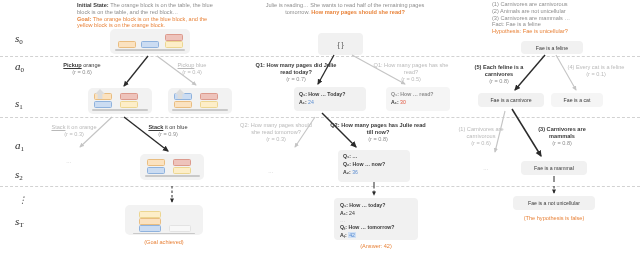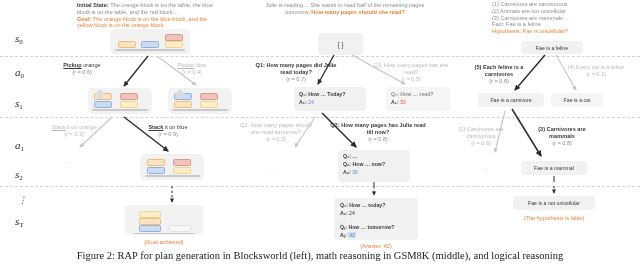--- a/index.html
+++ b/index.html
@@ -63,21 +63,21 @@
 
 <div class="fig">
 
   <div class="hsep" style="top:56px"></div>
   <div class="hsep" style="top:117px"></div>
   <div class="hsep" style="top:186px"></div>
 
   <div class="slab" style="left:15px;top:32px">
     <span>s</span><sub>0</sub>
   </div>
-  <div class="slab" style="left:15px;top:66px">
+  <div class="slab" style="left:15px;top:60px">
     <span>a</span><sub>0</sub>
   </div>
   <div class="slab" style="left:15px;top:97px">
     <span>s</span><sub>1</sub>
   </div>
   <div class="slab" style="left:15px;top:139px">
     <span>a</span><sub>1</sub>
   </div>
   <div class="slab" style="left:15px;top:168px">
     <span>s</span><sub>2</sub>
@@ -323,15 +323,14 @@
     <line x1="374" y1="182" x2="374" y2="186" stroke="#2b2b2b" stroke-width="1"></line>
 
     <line x1="545" y1="55" x2="515" y2="90" stroke="#2b2b2b" stroke-width="1.4" marker-end="url(#ahDark)"></line>
     <line x1="556" y1="55" x2="576" y2="90" stroke="#c4c4c4" stroke-width="1.1" marker-end="url(#ahGrey)"></line>
     <line x1="505" y1="111" x2="495" y2="152" stroke="#c4c4c4" stroke-width="1.1" marker-end="url(#ahGrey)"></line>
     <line x1="512" y1="109" x2="541" y2="156" stroke="#2b2b2b" stroke-width="1.5" marker-end="url(#ahDark)"></line>
     <line x1="554" y1="186" x2="554" y2="193" stroke="#2b2b2b" stroke-width="1" stroke-dasharray="2.5,2" marker-end="url(#ahDark)"></line>
     <line x1="554" y1="176" x2="554" y2="182" stroke="#2b2b2b" stroke-width="1"></line>
   </svg>
 
-  <div class="caption">Figure 2: RAP for plan generation in Blocksworld (left), math reasoning in GSM8K (middle), and logical reasoning</div>
 
 </div>
 
 </body></html>

